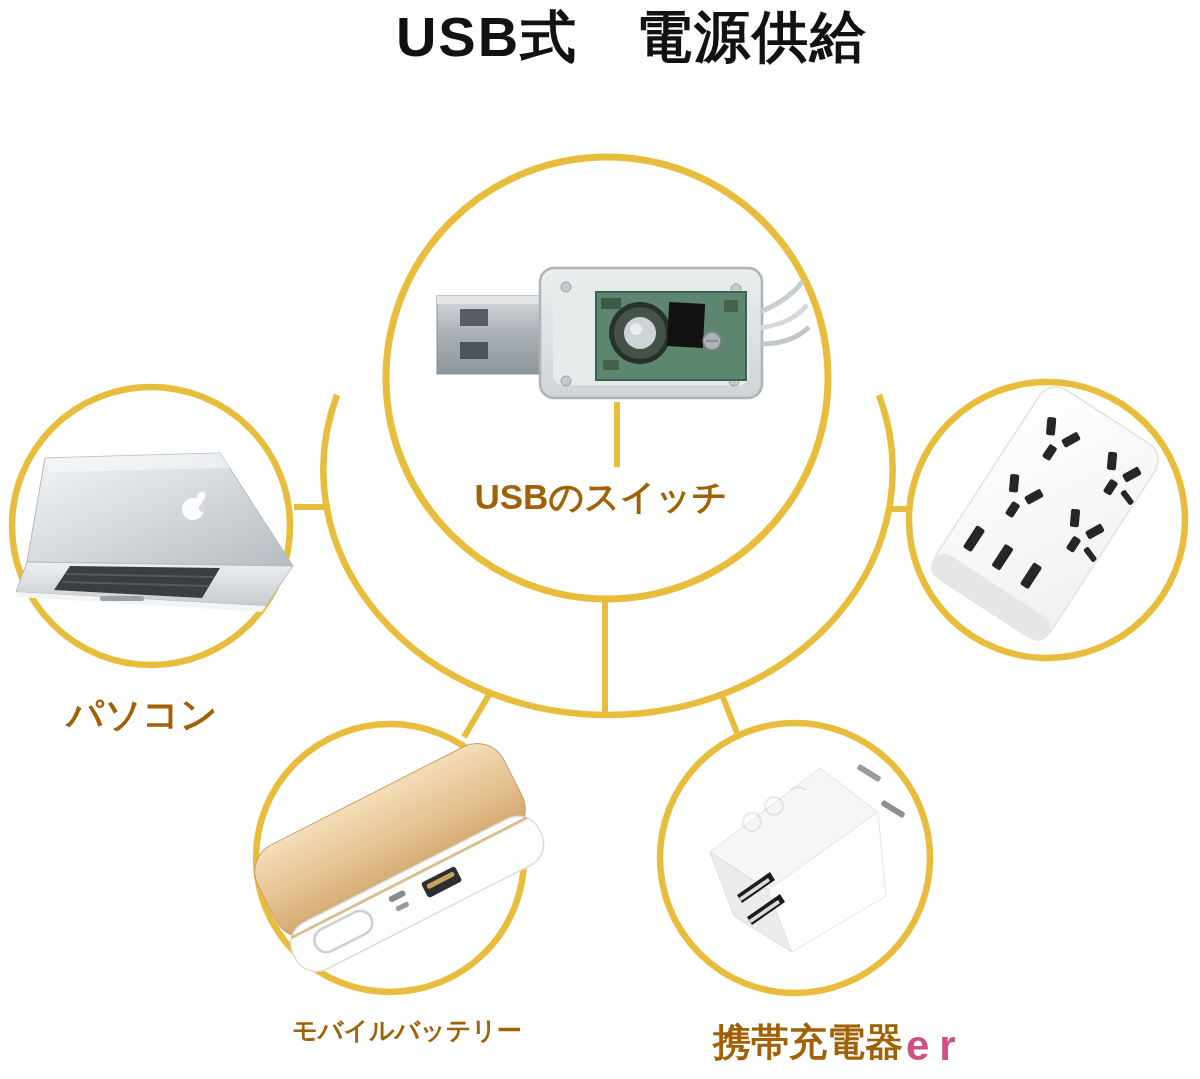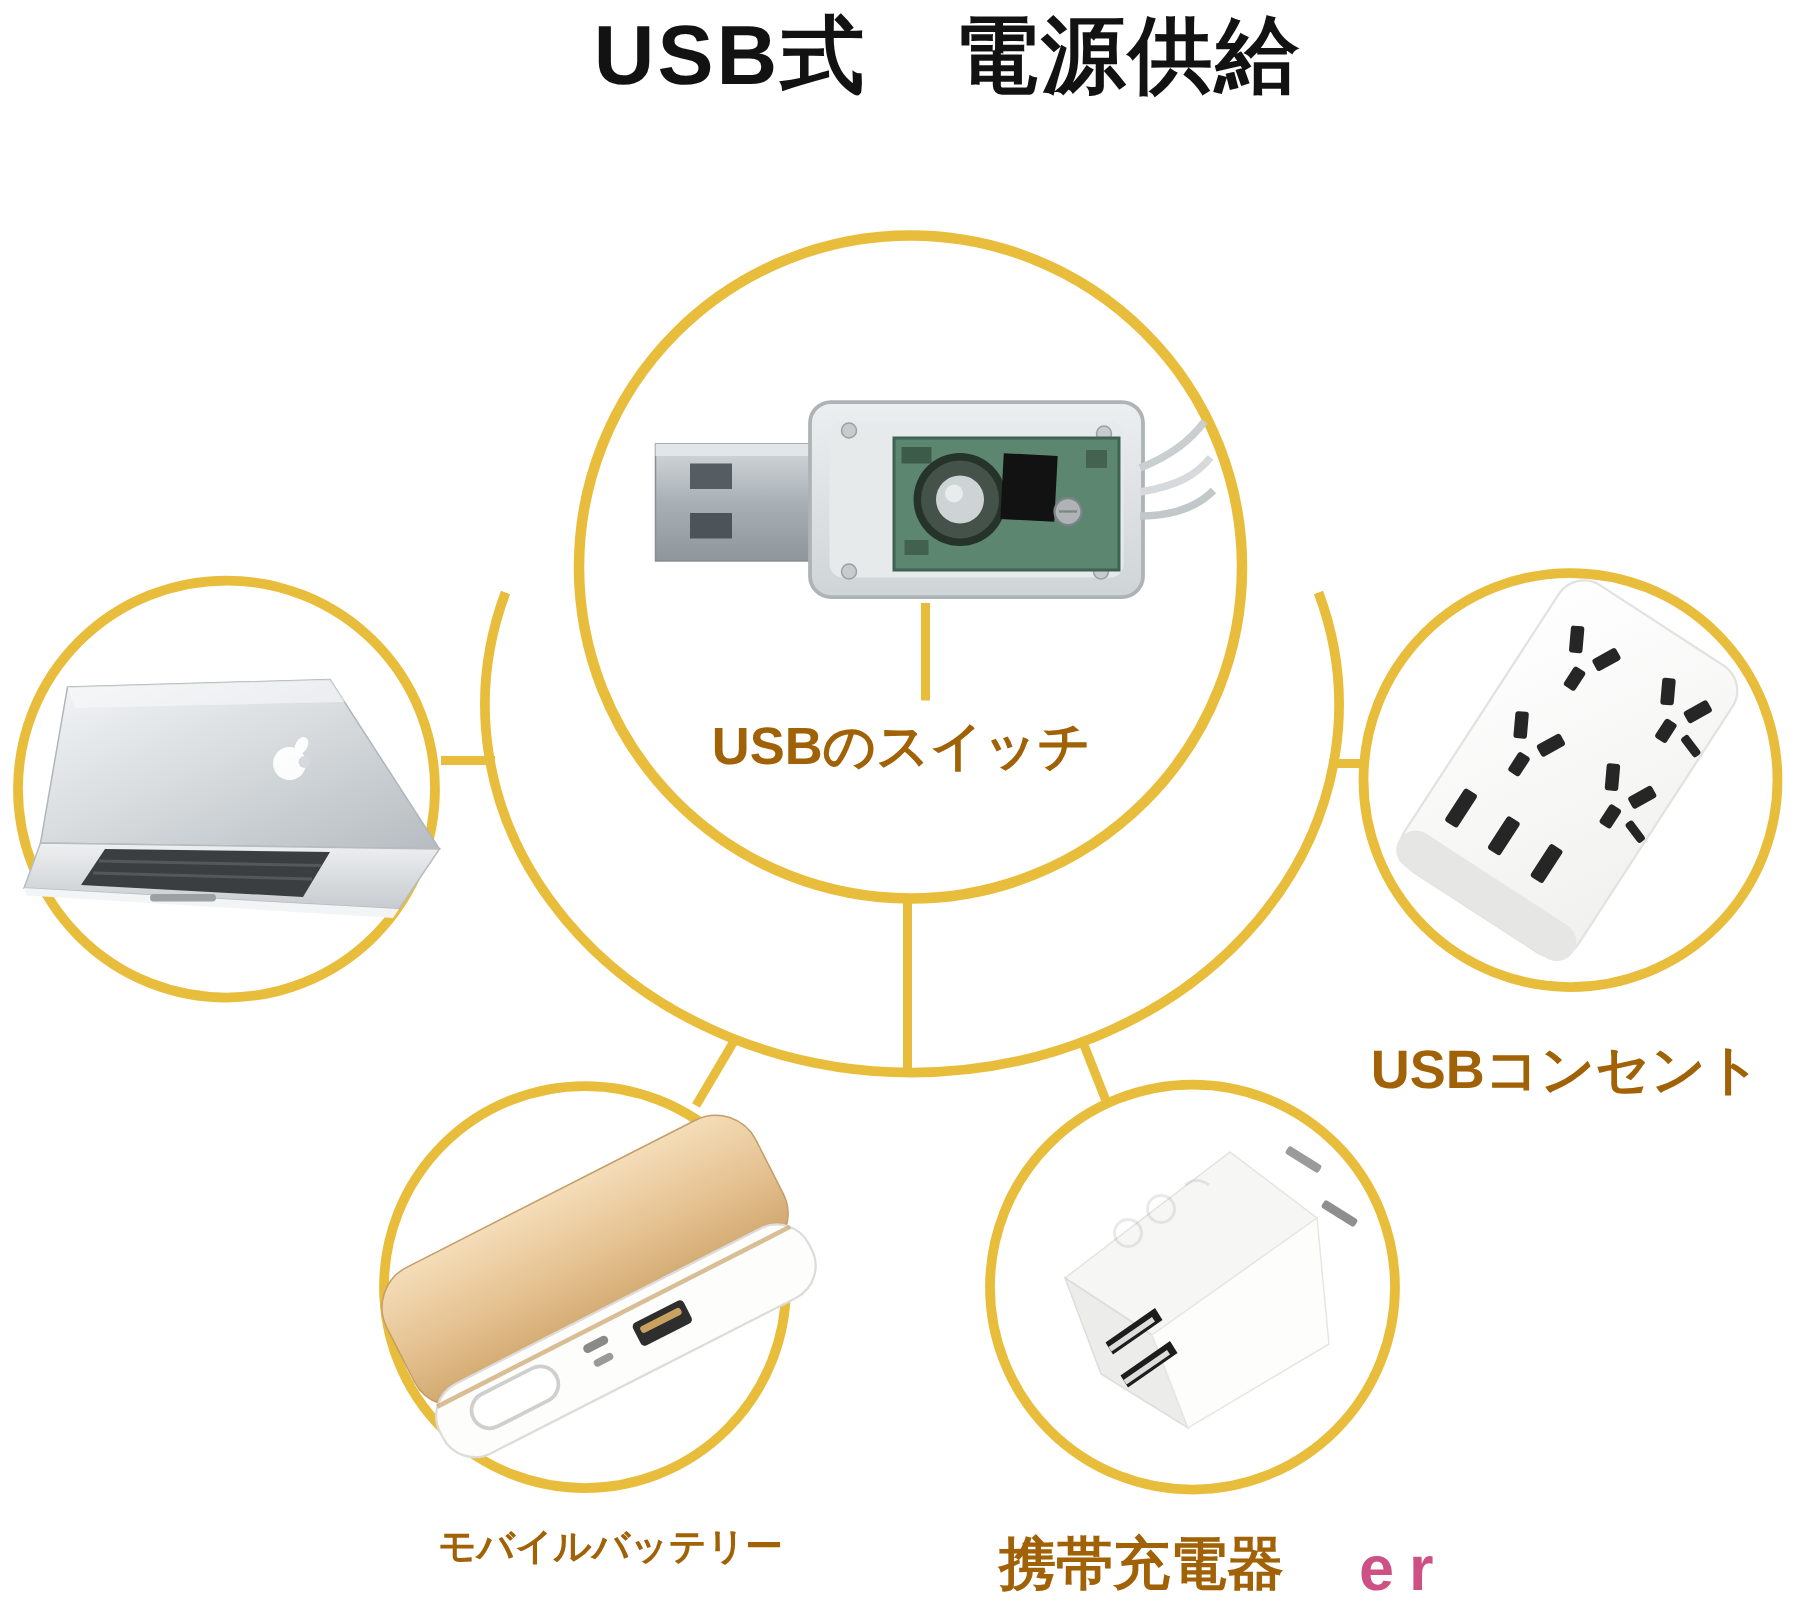--- a/index.html
+++ b/index.html
@@ -10,21 +10,21 @@
   .abs{position:absolute;white-space:nowrap;}
   #title{
     top:0px;left:632px;transform:translateX(-50%);
     font-size:56px;font-weight:700;letter-spacing:2px;color:#121212;
   }
   .node-label{font-weight:600;color:#a16207;}
   #hub-label{top:474px;left:601px;transform:translateX(-50%);font-size:35px;}
   #laptop-label{top:690px;left:142px;transform:translateX(-50%);font-size:37px;}
   #outlet-label{top:689px;left:1044px;transform:translateX(-50%);font-size:36px;}
   #battery-label{top:1014px;left:407px;transform:translateX(-50%);font-size:25px;}
-  #charger-label{top:1017px;left:761px;transform:translateX(-50%);font-size:38px;}
+  #charger-label{top:1017px;left:808px;transform:translateX(-50%);font-size:38px;}
   #watermark{top:1022px;left:906px;font-size:42px;color:#be185d;letter-spacing:10px;opacity:.75;font-weight:600;}
   svg{position:absolute;top:0;left:0;}
   .yline{stroke:var(--accent,#E9BD3C);fill:none;}
   .ring{stroke-width:6.5px;}
   .conn{stroke-width:6px;}
 </style>
 </head>
 <body>
 
 <div id="canvas">
@@ -186,17 +186,17 @@
 
       <polygon points="737,895 770,872 775,880 742,903" fill="#1d1d1d"></polygon>
       <polygon points="739,898 768,878 770,881 741,901" fill="#ffffff" opacity=".85"></polygon>
       <polygon points="747,917 780,894 785,902 752,925" fill="#1d1d1d"></polygon>
       <polygon points="749,920 778,900 780,903 751,923" fill="#ffffff" opacity=".85"></polygon>
     </g>
   </svg>
 
   <div id="title" class="abs">USB式　電源供給</div>
   <div id="hub-label" class="abs node-label">USBのスイッチ</div>
-  <div id="outlet-label" class="abs node-label">USBコンセント</div>
+  <div id="laptop-label" class="abs node-label">パソコン</div>
   <div id="battery-label" class="abs node-label">モバイルバッテリー</div>
   <div id="charger-label" class="abs node-label">携帯充電器</div>
   <div id="watermark" class="abs">er</div>
 </div>
 
 </body></html>

